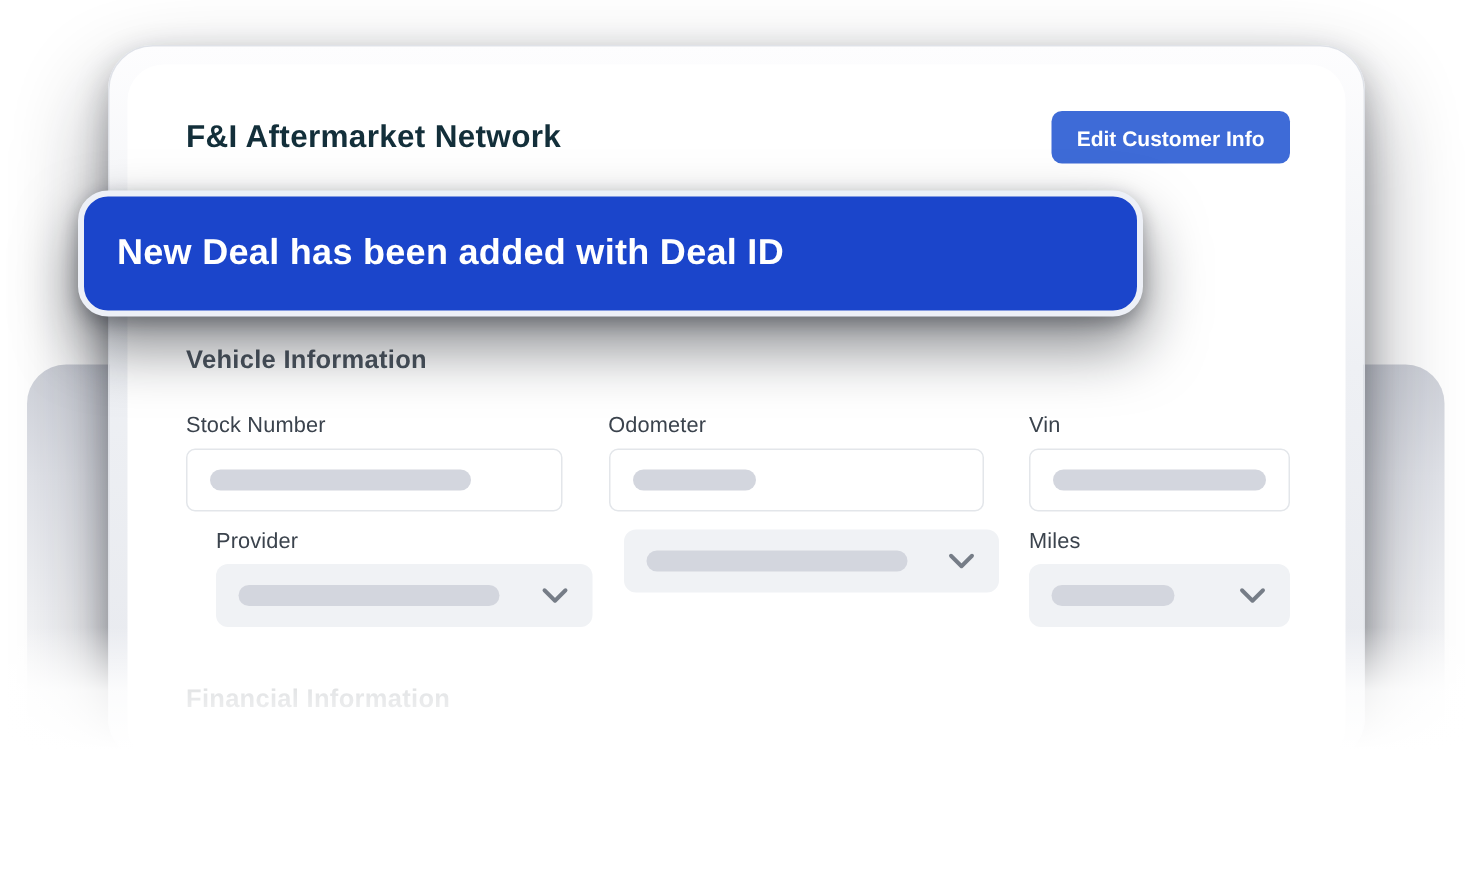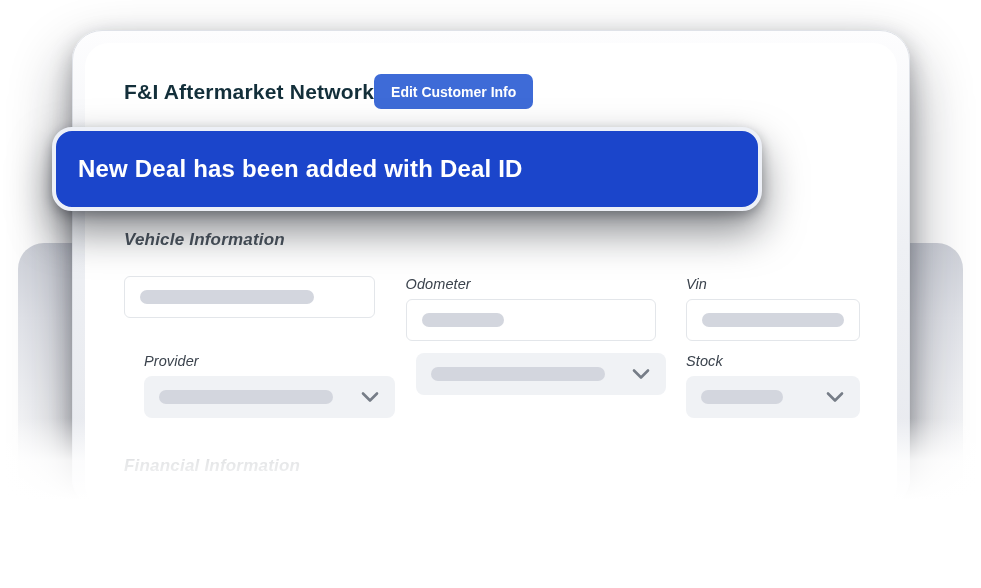--- a/index.html
+++ b/index.html
@@ -35,20 +35,21 @@
 
   .card{
     position:absolute;
     left:12px; top:12px; right:12px; bottom:0;
     border-radius:24px 24px 22px 22px;
     background:#ffffff;
   }
 
   .card-header{
     display:flex;
+    justify-content:space-between;
     align-items:center;
     padding:31px 37px 0 39px;
   }
   .card-title{
     font-size:21px;
     font-weight:bold;
     color:#132f3a;
     letter-spacing:0.2px;
   }
   .edit-btn{
@@ -57,21 +58,21 @@
     color:#ffffff;
     font-family:"Liberation Sans", sans-serif;
     font-size:14px;
     font-weight:bold;
     height:35px;
     padding:0 17px;
     border-radius:7px;
     cursor:pointer;
   }
 
-  .content{ padding:0 37px 0 39px;font-style:italic; }
+  .content{ padding:0 37px 0 39px; }
 
   .section-title{
     margin-top:121px;
     font-size:17px;
     font-weight:bold;
     color:#4b545e;
     letter-spacing:0.2px;
   }
   .section-title.financial{ margin-top:38px; }
 
@@ -164,20 +165,21 @@
         <div class="card-title">F&amp;I Aftermarket Network</div>
         <button class="edit-btn">Edit Customer Info</button>
       </div>
 
       <div class="content">
 
         <div class="section-title">Vehicle Information</div>
 
         <div class="form-grid">
           <div class="field">
+            <div class="field-label">Stock Number</div>
             <div class="input-box">
               <span class="pill pill-lg"></span>
             </div>
           </div>
           <div class="field">
             <div class="field-label">Odometer</div>
             <div class="input-box">
               <span class="pill pill-sm"></span>
             </div>
           </div>
@@ -201,21 +203,21 @@
           </div>
           <div class="field">
             <div class="select-box">
               <span class="pill pill-lg"></span>
               <svg class="chev" viewBox="0 0 18 12">
                   <path d="M2 2.5 L9 9.5 L16 2.5" fill="none" stroke="#767d87" stroke-width="2.6" stroke-linecap="round" stroke-linejoin="round"></path>
                 </svg>
             </div>
           </div>
           <div class="field">
-            <div class="field-label">Stock</div>
+            <div class="field-label">Miles</div>
             <div class="select-box">
               <span class="pill pill-sm"></span>
               <svg class="chev" viewBox="0 0 18 12">
                   <path d="M2 2.5 L9 9.5 L16 2.5" fill="none" stroke="#767d87" stroke-width="2.6" stroke-linecap="round" stroke-linejoin="round"></path>
                 </svg>
             </div>
           </div>
         </div>
 
         <div class="section-title financial">Financial Information</div>

